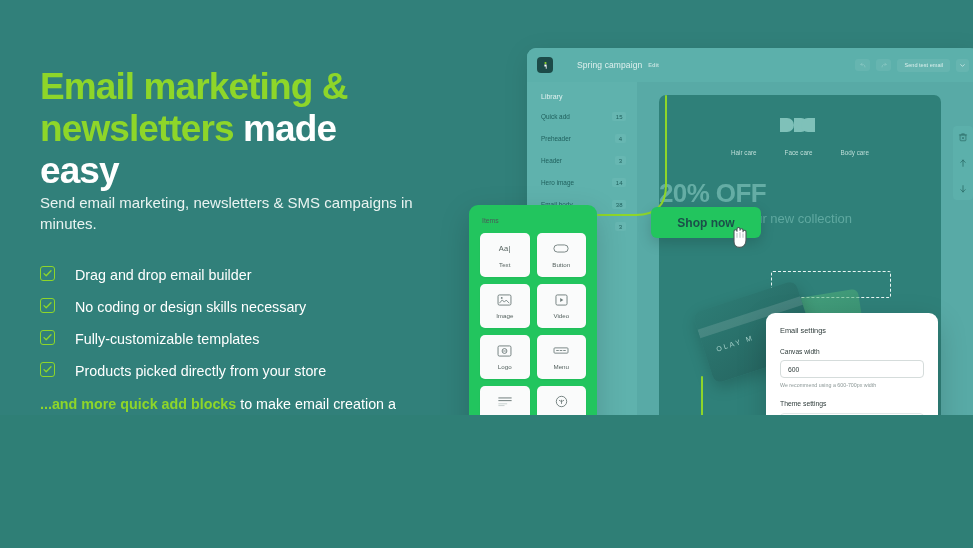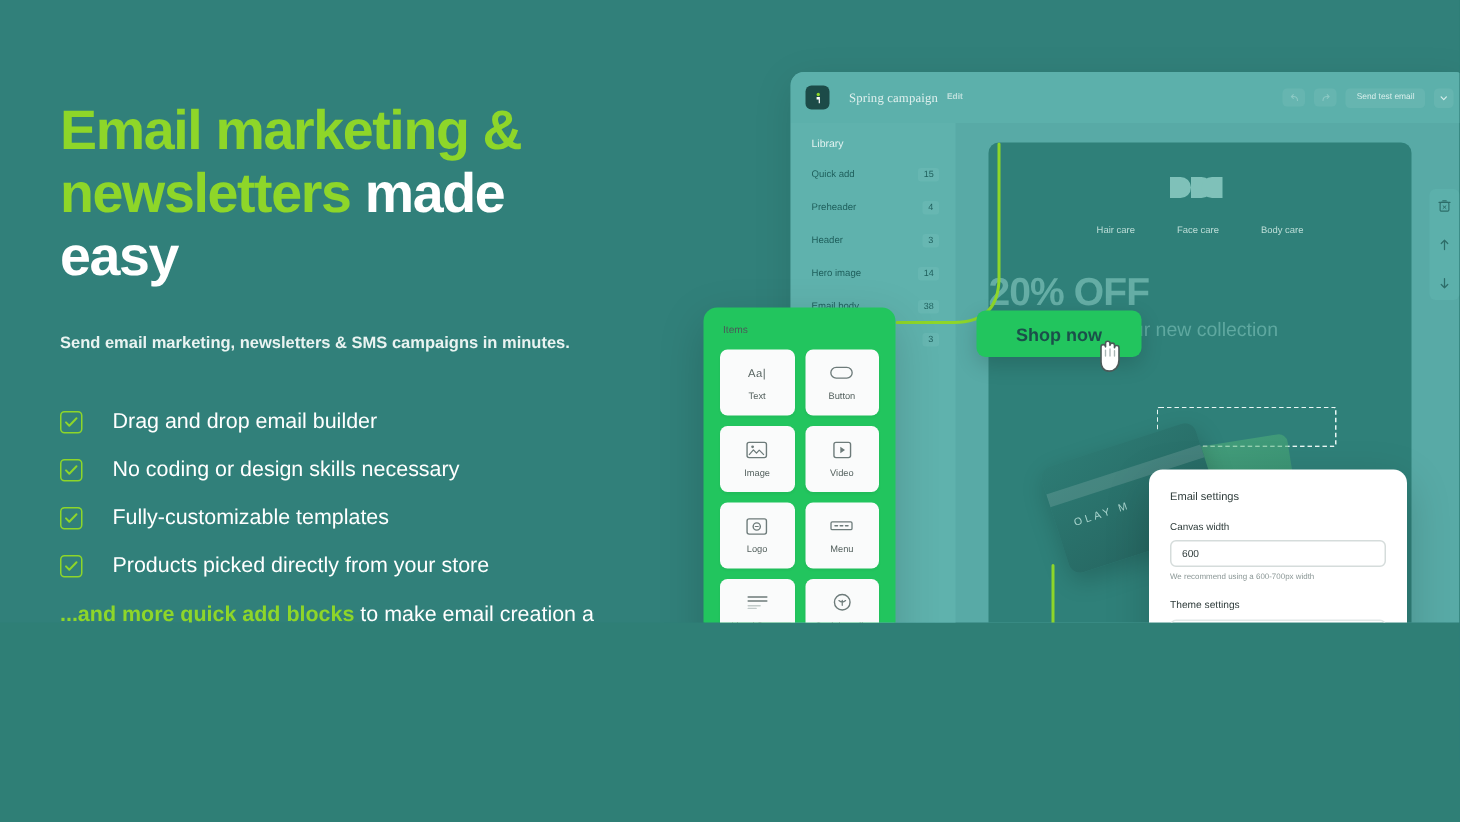--- a/index.html
+++ b/index.html
@@ -22,25 +22,25 @@
   }
 
   
   .left-col { position: absolute; left: 40px; top: 66px; width: 400px; }
   .headline {
     font-size: 37px; line-height: 42px; font-weight: 800;
     letter-spacing: -0.9px; color: #ffffff;
   }
   .headline .accent { color: #8ed629; }
   .subhead {
-    margin-top: 27px; font-size: 11px; line-height: 21px;
-    color: #e9f3f1; font-weight: 700; max-width: 385px;
+    font-size: 15px; line-height: 21px;
+    color: #e9f3f1; font-weight: 400; max-width: 385px;
   }
   .bullets { margin-top: 32px; }
-  .bullet { display: flex; align-items: center; gap: 20px; margin-bottom: 14px; }
+  .bullet { display: flex; align-items: flex-start; gap: 20px; margin-bottom: 14px; }
   .cbox {
     width: 15px; height: 15px; border: 1.6px solid #8ed629;
     border-radius: 3px; position: relative; flex: 0 0 auto;
   }
   .cbox svg { position: absolute; left: 1px; top: 1px; }
   .bullet-label { font-size: 14.3px; color: #ffffff; line-height: 18px; }
   .closing {
     margin-top: 14px; font-size: 14.3px; line-height: 21px;
     color: #ffffff; max-width: 390px;
   }
@@ -57,21 +57,21 @@
   .ed-topbar {
     position: absolute; left: 0; top: 0; right: 0; height: 34px;
     background: #5cb0ab; display: flex; align-items: center; padding: 0 10px;
   }
   .ed-logo {
     width: 16px; height: 16px; border-radius: 4px; background: #1c4b48;
     display: flex; align-items: center; justify-content: center;
     flex: 0 0 auto;
   }
   .ed-logo svg { display:block; }
-  .ed-title { font-size: 8.5px; color: #dff0ee; margin-left: 13px; letter-spacing: .1px; font-family: Liberation Serif, serif;}
+  .ed-title { font-size: 8.5px; color: #dff0ee; margin-left: 24px; letter-spacing: .1px;}
   .ed-edit { font-size: 5.6px; color: #bfe0dd; margin-left: 6px; font-weight: 700;}
   .ed-right { margin-left: auto; display: flex; align-items: center; gap: 6px; }
   .ed-icobtn {
     width: 15px; height: 12px; border-radius: 3px; background: #66b5b0;
     display:flex; align-items:center; justify-content:center;
   }
   .ed-sendbtn {
     height: 13px; border-radius: 3px; background: #66b5b0;
     display: flex; align-items: center; padding: 0 7px;
     font-size: 5.6px; color: #d9efec;

